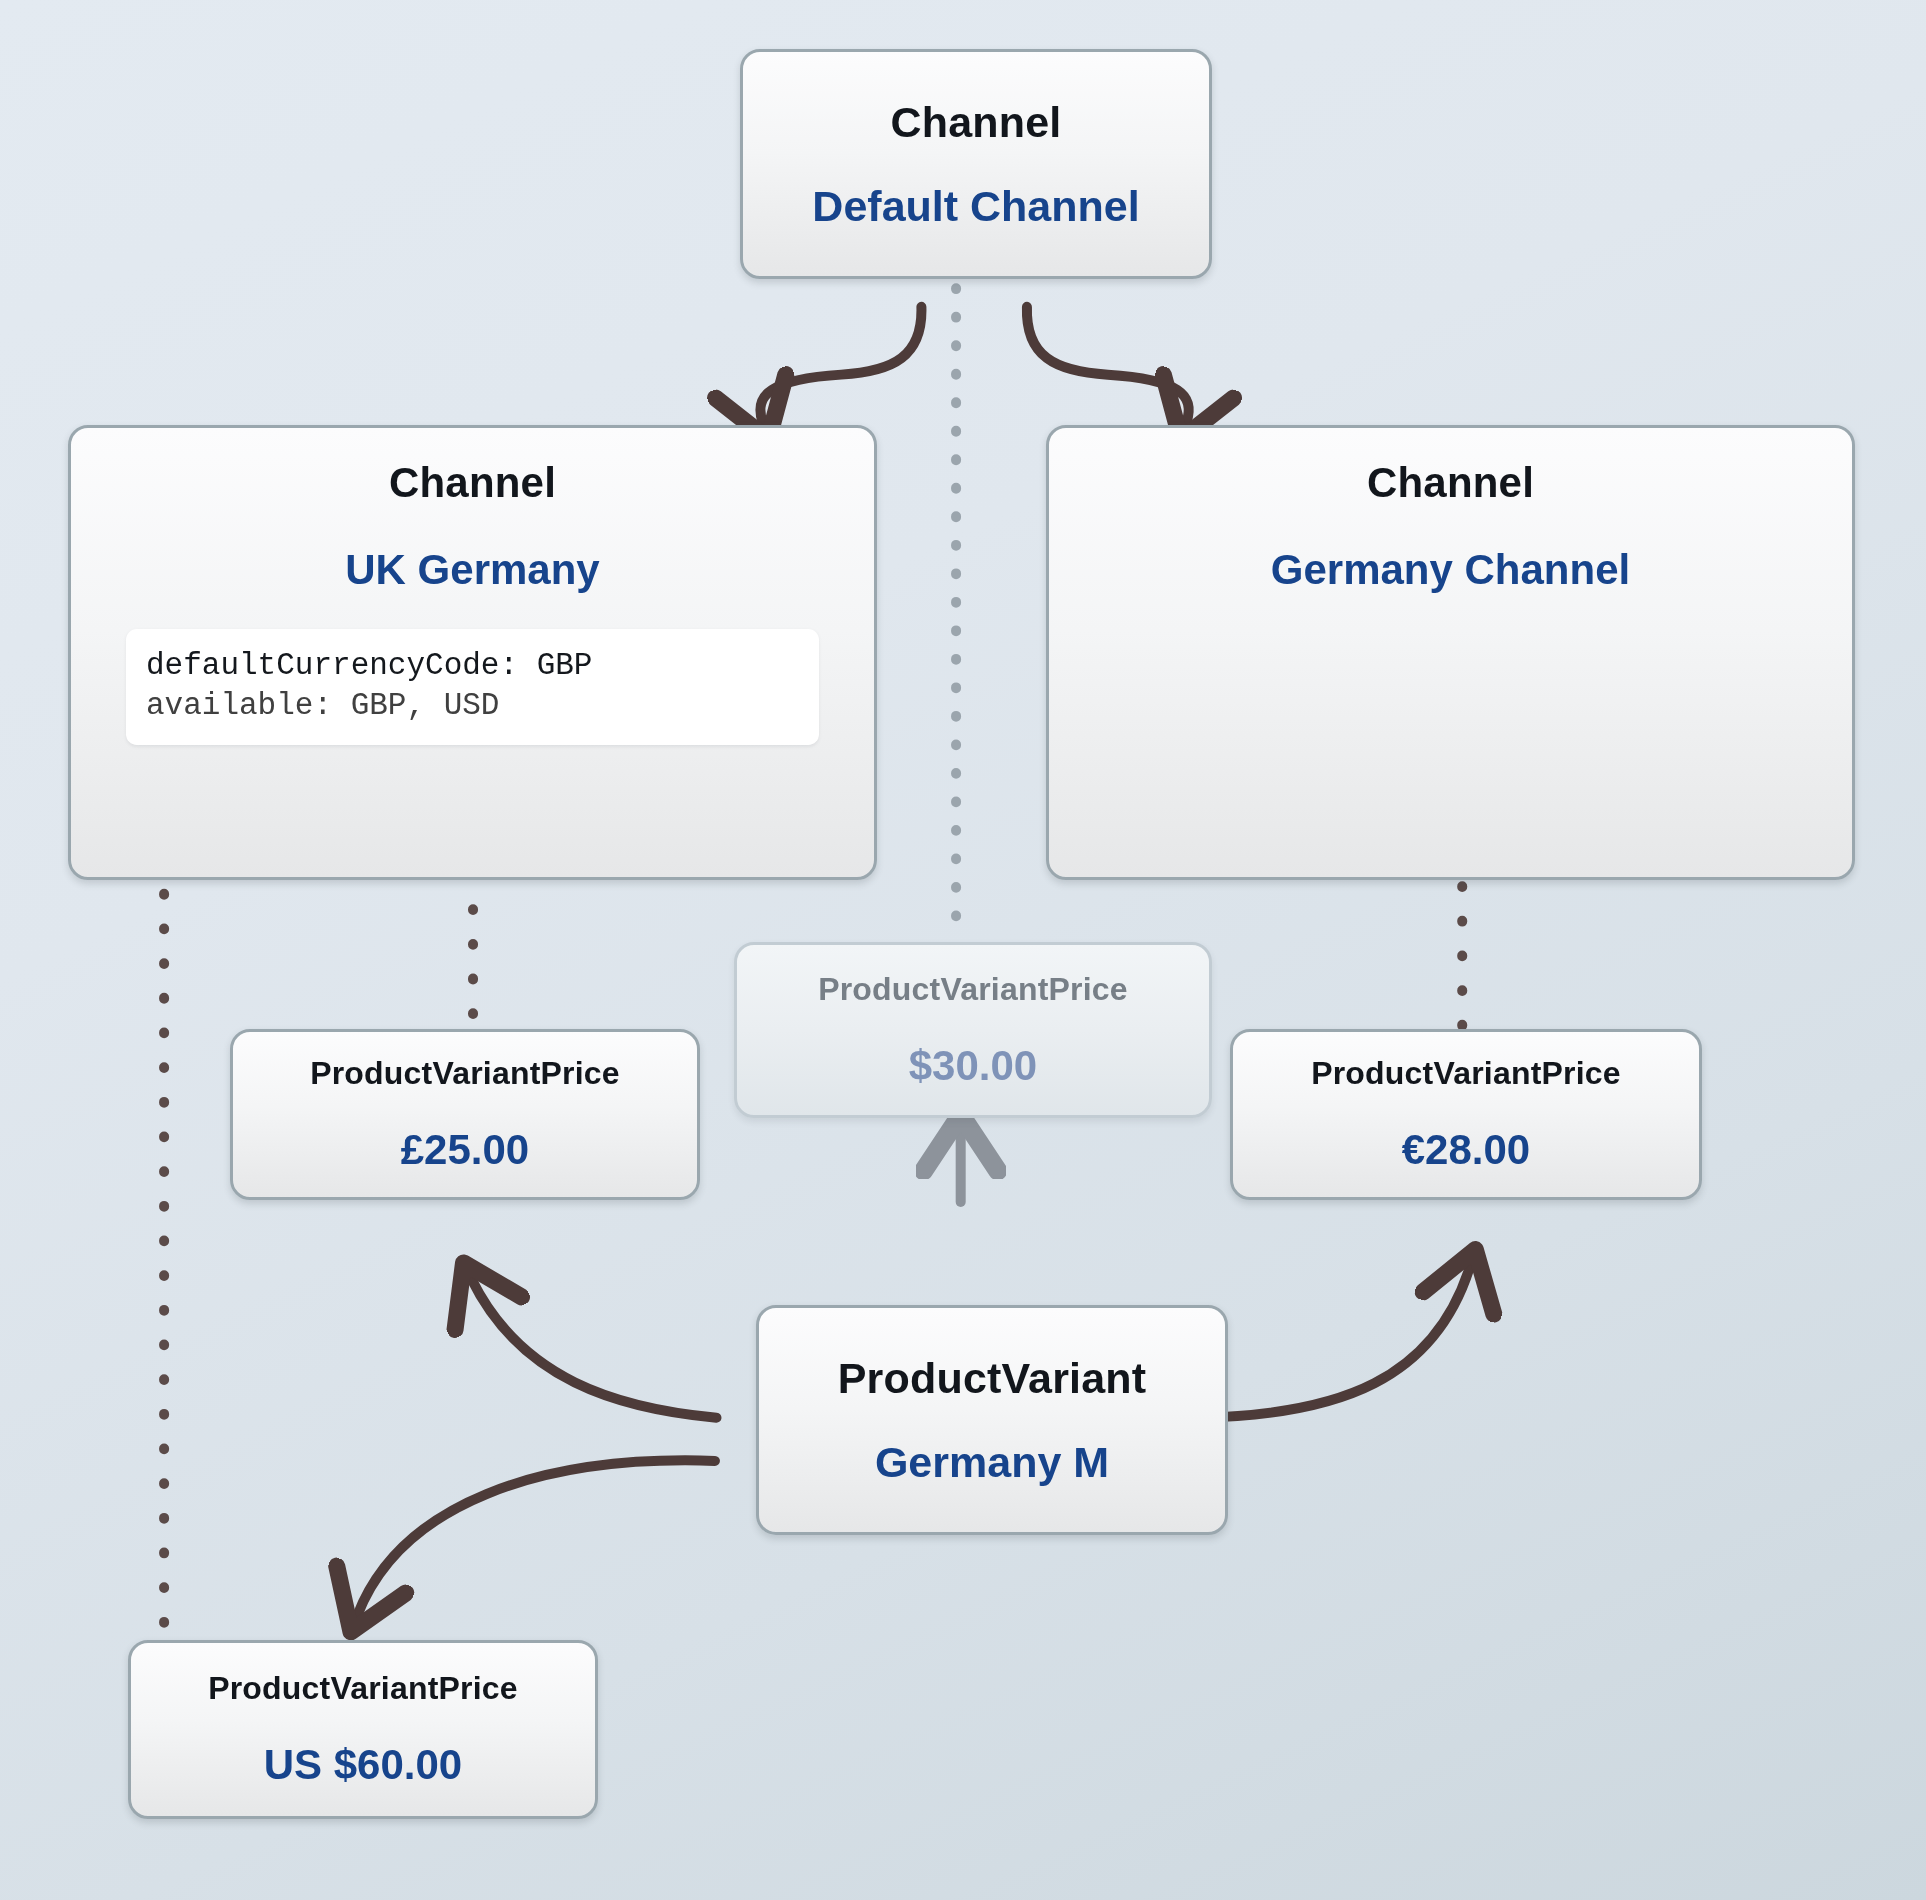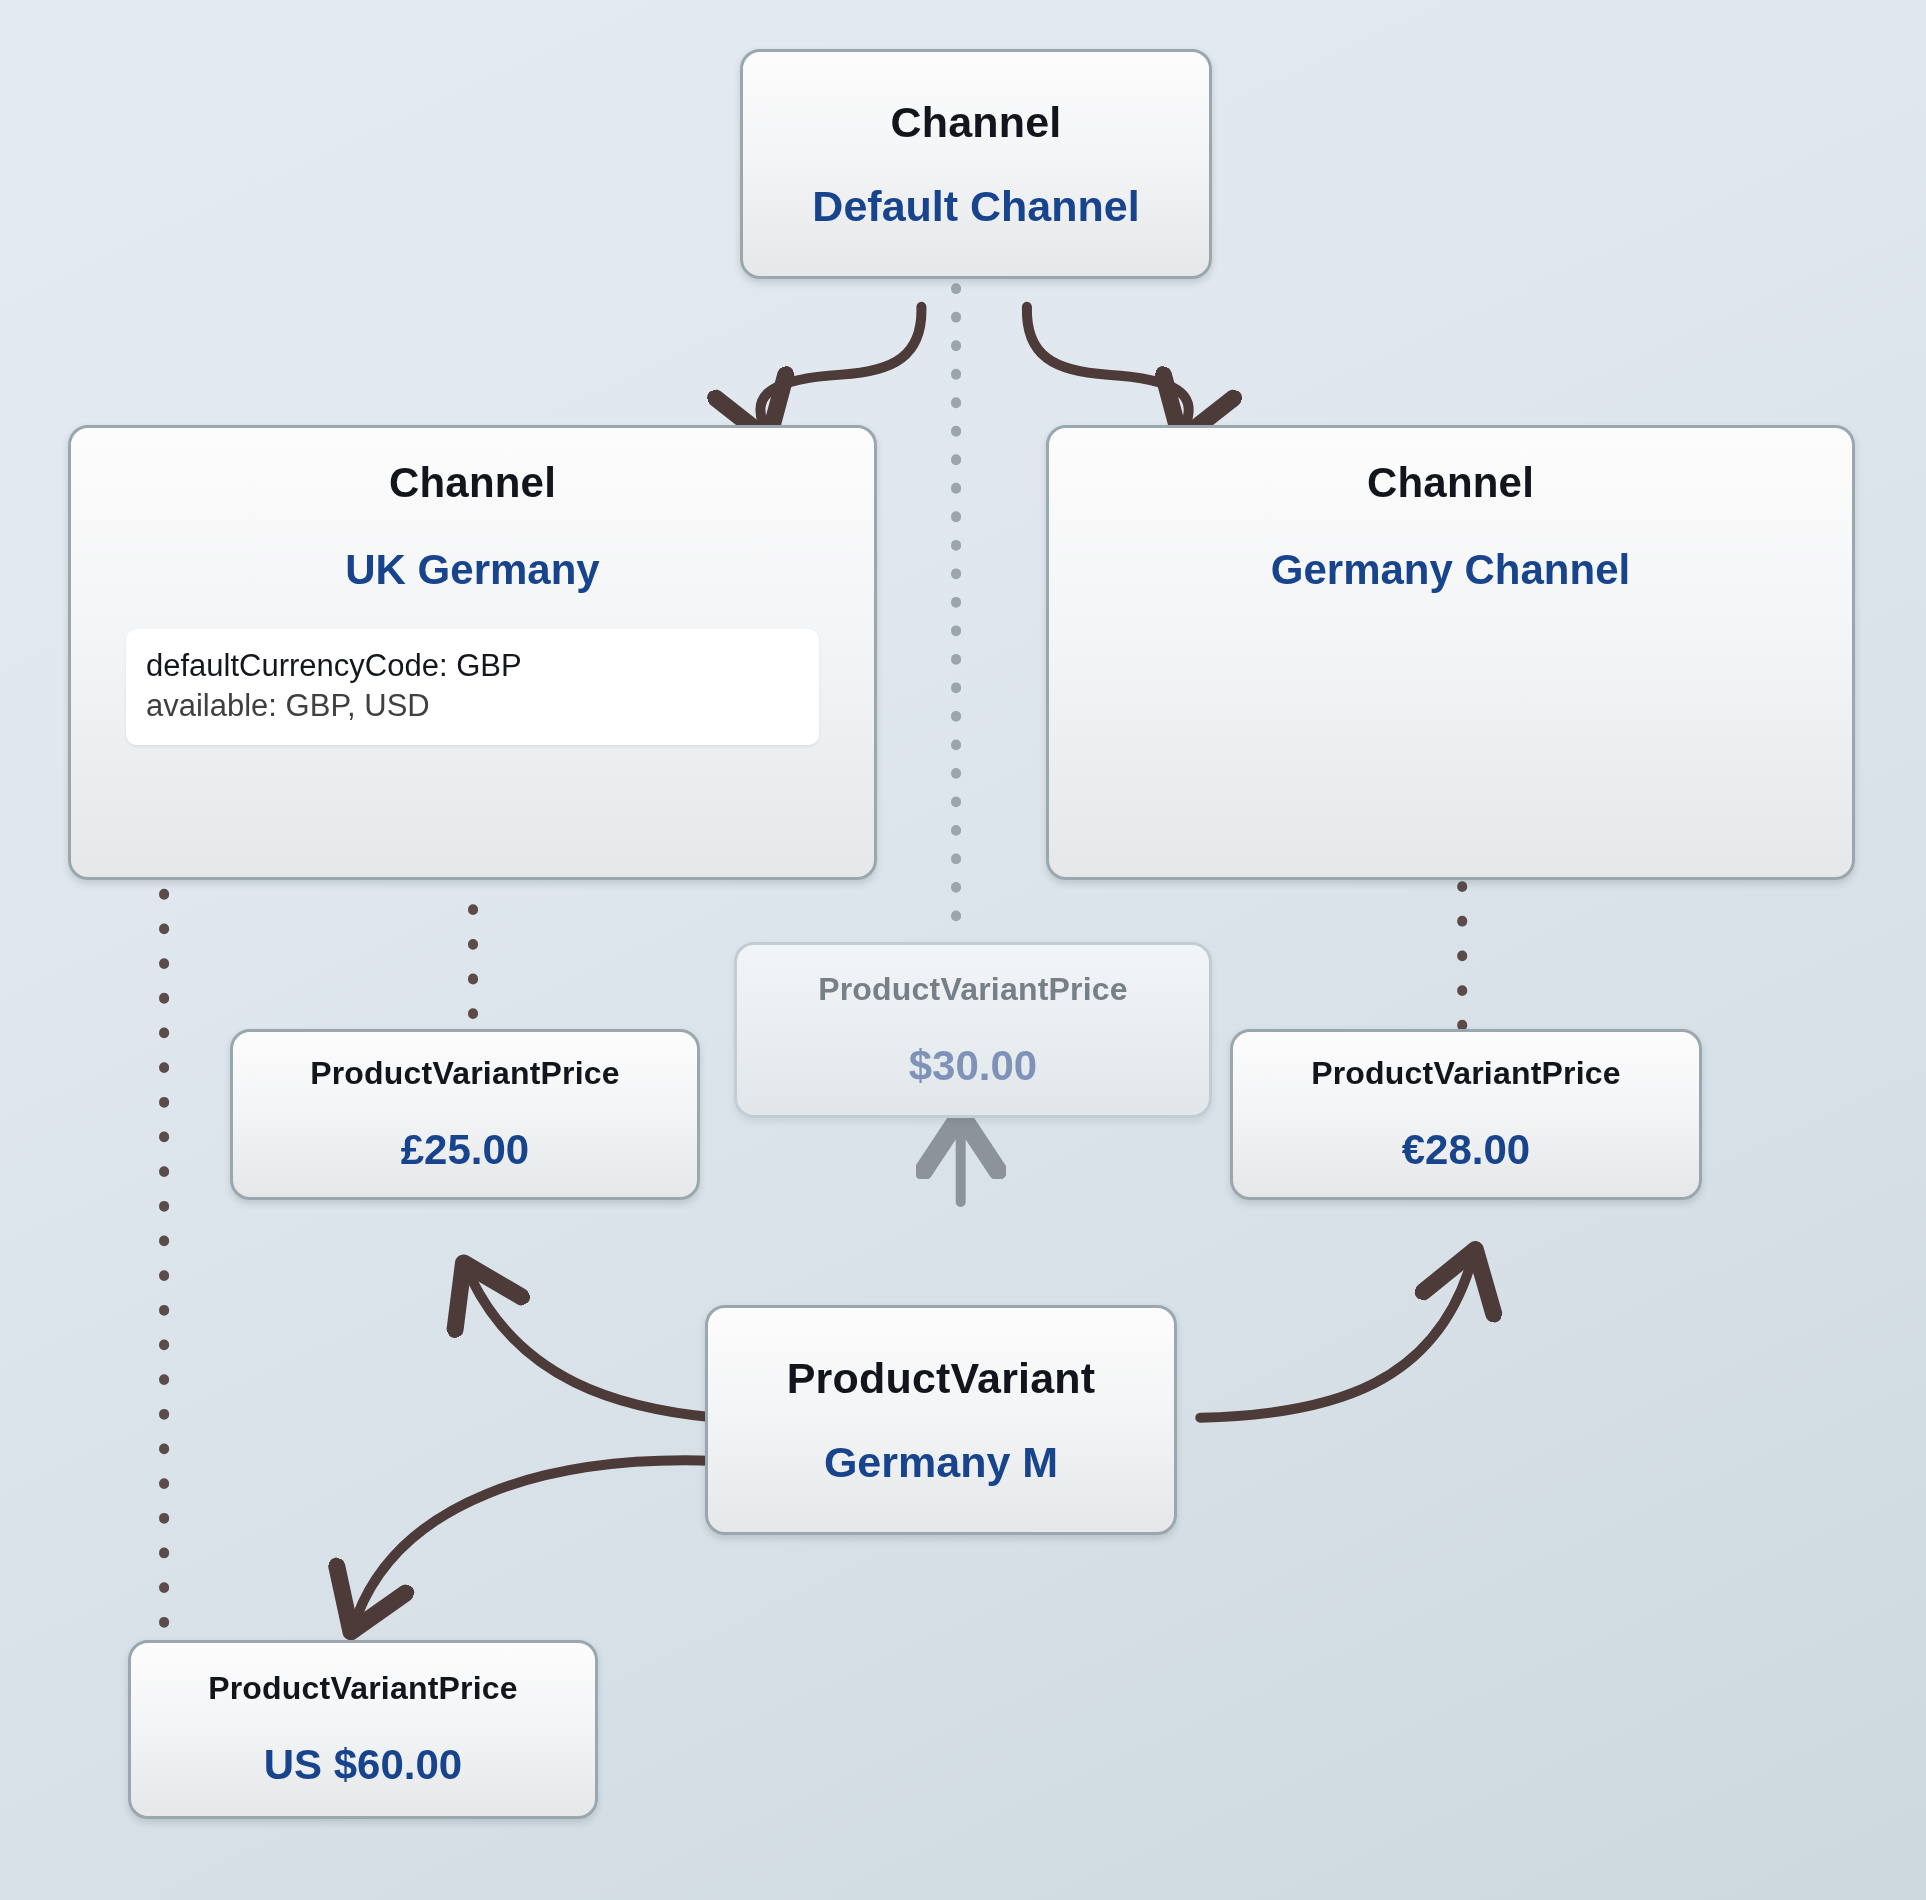--- a/index.html
+++ b/index.html
@@ -41,21 +41,21 @@
   .chan .title{font-size:42px;margin-bottom:39px;}
   .chan .sub{font-size:42px;margin-bottom:35px;}
   .attrbox{
     width:693px;box-sizing:border-box;
     background:#ffffff;border-radius:10.8px;
     padding:17px 20px 20px 20px;
     text-align:left;
     box-shadow:0 1.5px 3.1px rgba(90,100,110,.10);
   }
   .attrbox .line{
-    font-family:Liberation Sans, sans-serif;
+    font-family:Liberation Mono, monospace;
     font-size:31px;line-height:1.28;white-space:pre;
   }
   .attrbox .l1{color:#14181d;}
   .attrbox .l2{color:#404040;}
 
   
   .pv{align-items:center;}
   .pv .title{font-size:32px;margin-bottom:34px;}
   .pv .sub{font-size:42px;}
 
@@ -63,21 +63,21 @@
   #n-usd-center{left:734px;top:942px;width:478px;height:176px;
     border-color:#c2ccd3;
     background:linear-gradient(180deg,#f2f5f7 0%,#eaeef1 50%,#e0e6ea 100%);
     box-shadow:0 3.1px 6.2px rgba(60,70,80,.10);}
   #n-usd-center .title{color:#777f87;}
   #n-usd-center .sub{color:#7f93b8;}
   #n-eur{left:1230px;top:1029px;width:472px;height:171px;}
   #n-usd{left:128px;top:1640px;width:470px;height:179px;}
 
   
-  #n-variant{left:705px;top:1305px;width:472px;height:230px;}
+  #n-variant{left:756px;top:1305px;width:472px;height:230px;}
   #n-variant .title{font-size:43px;margin-bottom:35px;}
   #n-variant .sub{font-size:43px;}
 </style>
 </head>
 <body>
 
 <div id="stage">
 
   <svg class="edges" viewBox="0 0 2500 2467">
     <defs>

